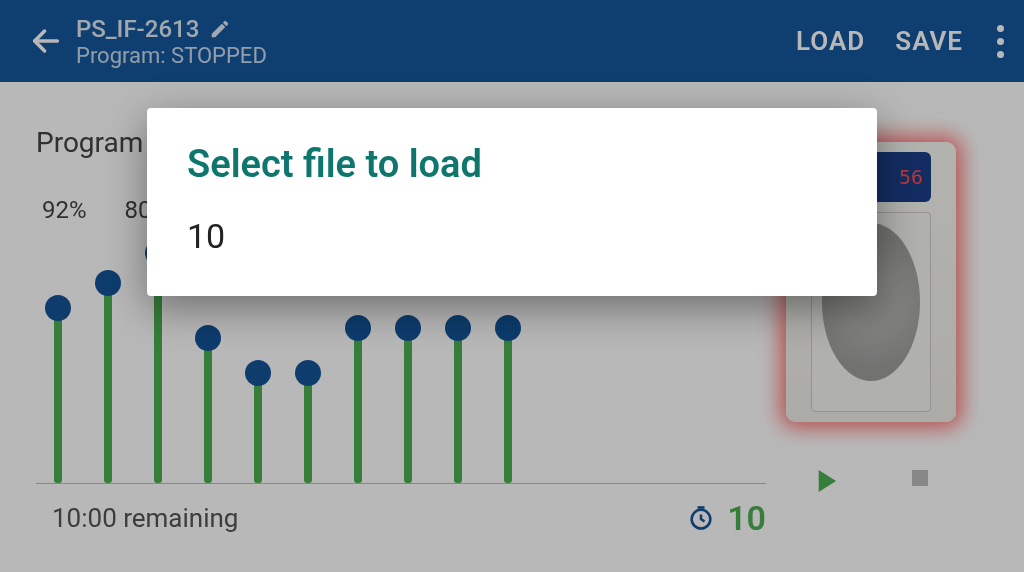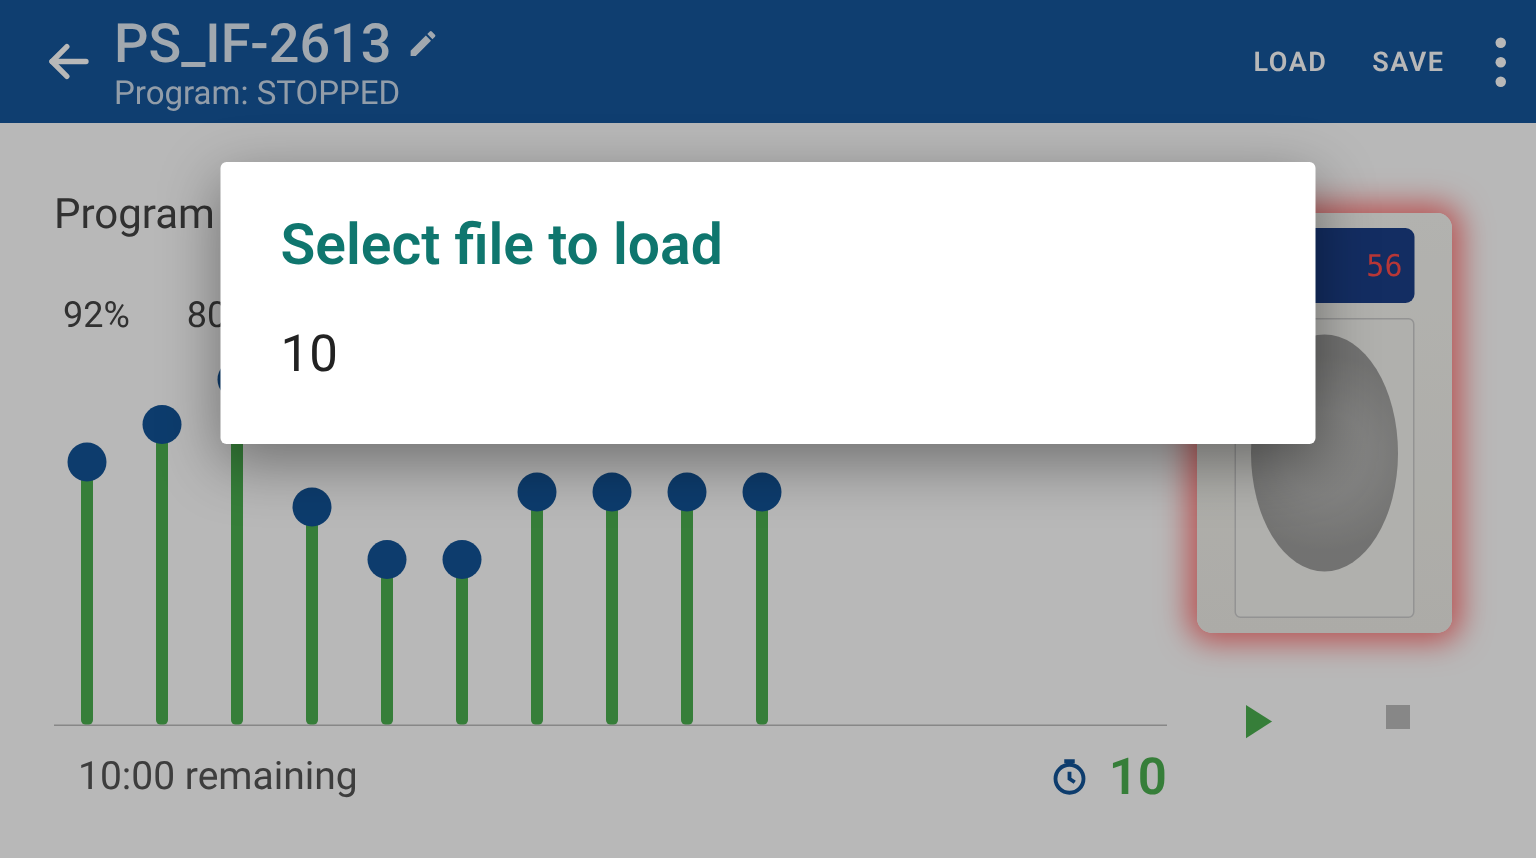--- a/index.html
+++ b/index.html
@@ -8,31 +8,31 @@
     background: #15569b;
     height: 82px;
     display: flex;
     align-items: center;
     padding: 0 16px;
     color: #fff;
   }
   .back-arrow { width: 60px; display:flex; align-items:center; justify-content:center; cursor:pointer; }
   .title-block { flex: 1; display:flex; flex-direction:column; justify-content:center; }
   .title-row { display:flex; align-items:center; gap:10px; }
-  .title-text { font-size: 36px; font-weight:500; color:#dfe9f3; }
+  .title-text { font-size: 24px; font-weight:500; color:#dfe9f3; }
   .status-text { font-size: 22px; color:#dfe9f3; opacity:0.9; }
-  .header-actions { display:flex; align-items:center; gap:30px; font-size:18px; font-weight:600; letter-spacing:1px; }
+  .header-actions { display:flex; align-items:center; gap:30px; font-size:26px; font-weight:600; letter-spacing:1px; }
   .header-btn { cursor:pointer; }
   .kebab { display:flex; flex-direction:column; gap:6px; cursor:pointer; padding:4px; }
   .kebab span { width:7px; height:7px; background:#fff; border-radius:50%; }
 
   .main {
     position: relative;
     height: calc(572px - 82px);
-    padding: 30px 36px 0 36px;
+    padding: 30px 48px 0 36px;
     display:flex;
   }
   .controls { flex:1; }
   .row1 { display:flex; align-items:center; gap:24px; color:#444; font-size:28px; }
   .prog-val { color:#4caf50; font-size:34px; margin-left:14px; }
   .dropdown-caret { color:#4caf50; margin-left:10px; }
   .divider-v { width:1px; height:60px; background:#ccc; margin:0 28px; }
   .fan-group { display:flex; align-items:center; gap:28px; }
   .fan-slider {
     position:relative; width:220px; height:8px; background:#ddd; border-radius:4px;

